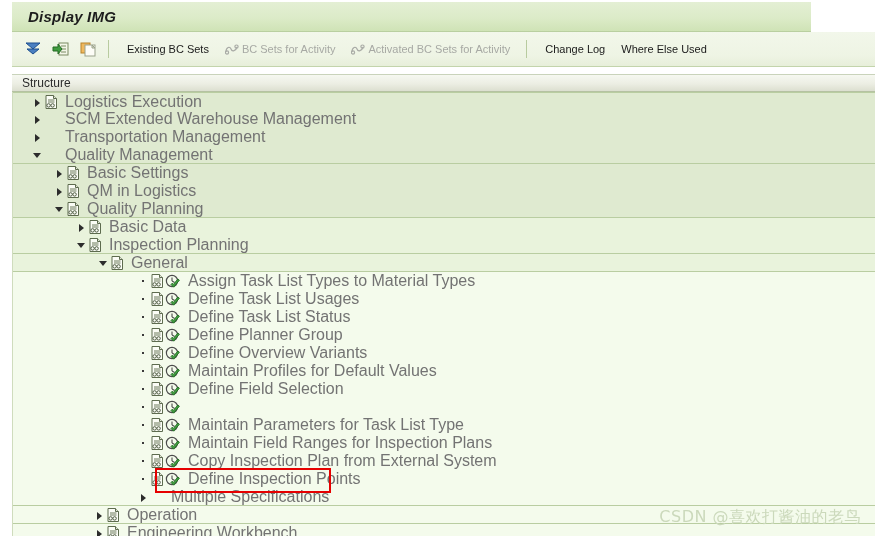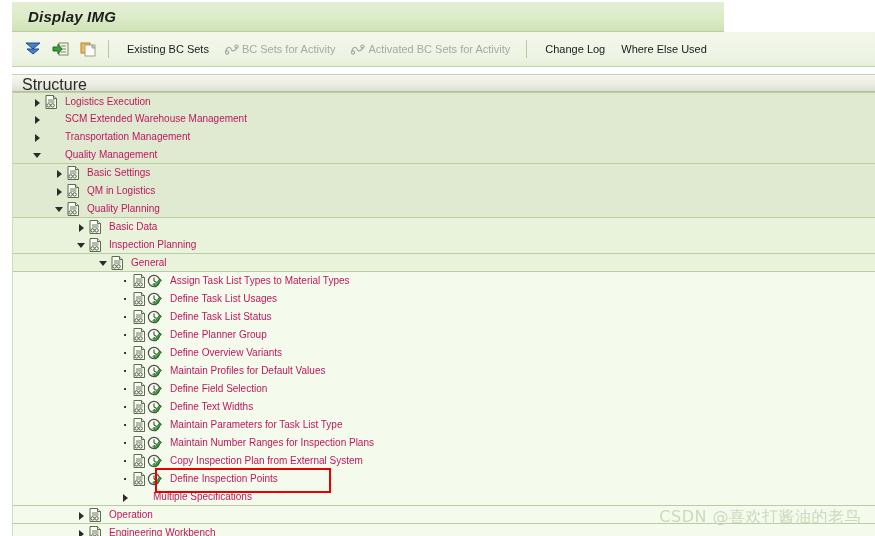--- a/index.html
+++ b/index.html
@@ -7,21 +7,21 @@
     width:875px;height:536px;overflow:hidden;
     background:#ffffff;
     font-family:"Liberation Sans","DejaVu Sans",sans-serif;
     font-size:12px;color:#1a1a1a;
     -webkit-font-smoothing:antialiased;
   }
   .app{position:relative;width:875px;height:536px;background:#fff;}
 
   
   .titlebar{
-    position:absolute;left:12px;top:2px;width:712px;height:30px;
+    position:absolute;left:12px;top:2px;width:799px;height:30px;
     background:linear-gradient(to bottom,#e4efd4 0%,#dcebc8 55%,#cfe3b6 100%);
     border-bottom:1px solid #b9cfa0;
     box-sizing:border-box;
   }
   .titlebar .title{
     position:absolute;left:16px;top:6px;
     font-size:15px;font-weight:bold;font-style:italic;
     letter-spacing:.2px;color:#1c1c1c;
     font-family:"Liberation Sans","DejaVu Sans",sans-serif;
   }
@@ -44,53 +44,53 @@
   .tb-btn.disabled{color:#a7a9a4;cursor:default;}
   .tb-btn .bcico{display:inline-block;vertical-align:-2px;margin-right:3px;}
 
   
   .structhdr{
     position:absolute;left:12px;top:74px;width:863px;height:18px;
     background:linear-gradient(to bottom,#f6f8f1 0%,#eceee3 55%,#dcdfd0 100%);
     border-top:1px solid #c9d3bb;border-bottom:1px solid #b5c2a2;
     box-sizing:border-box;
   }
-  .structhdr span{position:absolute;left:10px;top:1px;font-size:16px;color:#2b2b2b;}
+  .structhdr span{position:absolute;left:10px;top:1px;font-size:12px;color:#2b2b2b;}
 
   
   .tree{
     position:absolute;left:12px;top:92px;width:863px;height:444px;
     background:#f4fbec;overflow:hidden;
     border-left:1px solid #cfdcbd;
   }
   .row{
     position:relative;height:18px;line-height:18px;white-space:nowrap;
     box-sizing:border-box;display:flex;align-items:center;cursor:pointer;
   }
   .row.band-a{background:#dfead0;}
   .row.band-b{background:#e9f3dc;}
-  .row.band-c{background:#f4fbec;}
+  .row.band-c{background:#f4fbec;padding-left:18px;}
   .row.sep-top{border-top:1px solid #b9cda1;}
   .row.sep-bot{border-bottom:1px solid #b9cda1;align-items:center;}
 
   .tw{width:13px;min-width:13px;height:18px;position:relative;}
   .tw.r::after{
     content:"";position:absolute;left:4px;top:6px;
     border-left:5px solid #2c2c2c;border-top:4px solid transparent;border-bottom:4px solid transparent;
   }
   .tw.d::after{
     content:"";position:absolute;left:2px;top:7px;
     border-top:5px solid #2c2c2c;border-left:4px solid transparent;border-right:4px solid transparent;
   }
   .tw.dot::after{
     content:"";position:absolute;left:5px;top:8px;width:2px;height:2px;background:#3a3a3a;
   }
   .docico{width:15px;min-width:15px;height:18px;position:relative;}
   .actico{width:17px;min-width:17px;height:18px;position:relative;}
-  .lbl{padding-left:6px;font-size:10px;color:#be185d;}
+  .lbl{padding-left:6px;font-size:16px;color:#737373;}
 
   
   .ind{height:18px;}
 
   
   .hl{
     position:absolute;left:155px;top:468px;width:176px;height:25px;
     border:2px solid #e60000;box-sizing:border-box;pointer-events:none;
   }
 
@@ -457,21 +457,20 @@
           </svg>
         </div>
         <div class="actico">
           <svg width="16" height="15" viewBox="0 0 16 15" style="position:absolute;left:0;top:2px">
             <circle cx="7" cy="7" r="5.6" fill="none" stroke="#4c4c4c" stroke-width="1.2"></circle>
             <line x1="7" y1="7" x2="7" y2="3.4" stroke="#4c4c4c" stroke-width="1.1"></line>
             <line x1="7" y1="7" x2="9.6" y2="8.4" stroke="#4c4c4c" stroke-width="1.1"></line>
             <path d="M6 10.5 L8.6 13.2 L14.4 6.2 L12.9 5 L8.4 10.4 L7.2 9.2 Z" fill="#43a043" stroke="#1f6b1f" stroke-width="0.9"></path>
           </svg>
         </div>
-        <div class="lbl">Define Text Widths</div>
       </div>
       <div class="row band-c">
         <div class="ind" style="width: 106px; min-width: 106px;"></div>
         <div class="tw dot"></div>
         <div class="docico">
           <svg width="13" height="14" viewBox="0 0 13 14" style="position:absolute;left:1px;top:2px">
             <path d="M1 0.5 H8.5 L11.5 3.5 V13.5 H1 Z" fill="#fbfdf6" stroke="#5d6b4e" stroke-width="1"></path>
             <path d="M8.5 0.5 V3.5 H11.5" fill="#dfe6d3" stroke="#5d6b4e" stroke-width="1"></path>
             <line x1="3" y1="5" x2="9.5" y2="5" stroke="#6d7a5d" stroke-width="1"></line>
             <line x1="3" y1="7" x2="9.5" y2="7" stroke="#6d7a5d" stroke-width="1"></line>
@@ -503,21 +502,21 @@
           </svg>
         </div>
         <div class="actico">
           <svg width="16" height="15" viewBox="0 0 16 15" style="position:absolute;left:0;top:2px">
             <circle cx="7" cy="7" r="5.6" fill="none" stroke="#4c4c4c" stroke-width="1.2"></circle>
             <line x1="7" y1="7" x2="7" y2="3.4" stroke="#4c4c4c" stroke-width="1.1"></line>
             <line x1="7" y1="7" x2="9.6" y2="8.4" stroke="#4c4c4c" stroke-width="1.1"></line>
             <path d="M6 10.5 L8.6 13.2 L14.4 6.2 L12.9 5 L8.4 10.4 L7.2 9.2 Z" fill="#43a043" stroke="#1f6b1f" stroke-width="0.9"></path>
           </svg>
         </div>
-        <div class="lbl">Maintain Number Ranges for Inspection Plans</div>
+        <div class="lbl">Maintain Field Ranges for Inspection Plans</div>
       </div>
       <div class="row band-c">
         <div class="ind" style="width: 106px; min-width: 106px;"></div>
         <div class="tw dot"></div>
         <div class="docico">
           <svg width="13" height="14" viewBox="0 0 13 14" style="position:absolute;left:1px;top:2px">
             <path d="M1 0.5 H8.5 L11.5 3.5 V13.5 H1 Z" fill="#fbfdf6" stroke="#5d6b4e" stroke-width="1"></path>
             <path d="M8.5 0.5 V3.5 H11.5" fill="#dfe6d3" stroke="#5d6b4e" stroke-width="1"></path>
             <line x1="3" y1="5" x2="9.5" y2="5" stroke="#6d7a5d" stroke-width="1"></line>
             <line x1="3" y1="7" x2="9.5" y2="7" stroke="#6d7a5d" stroke-width="1"></line>

